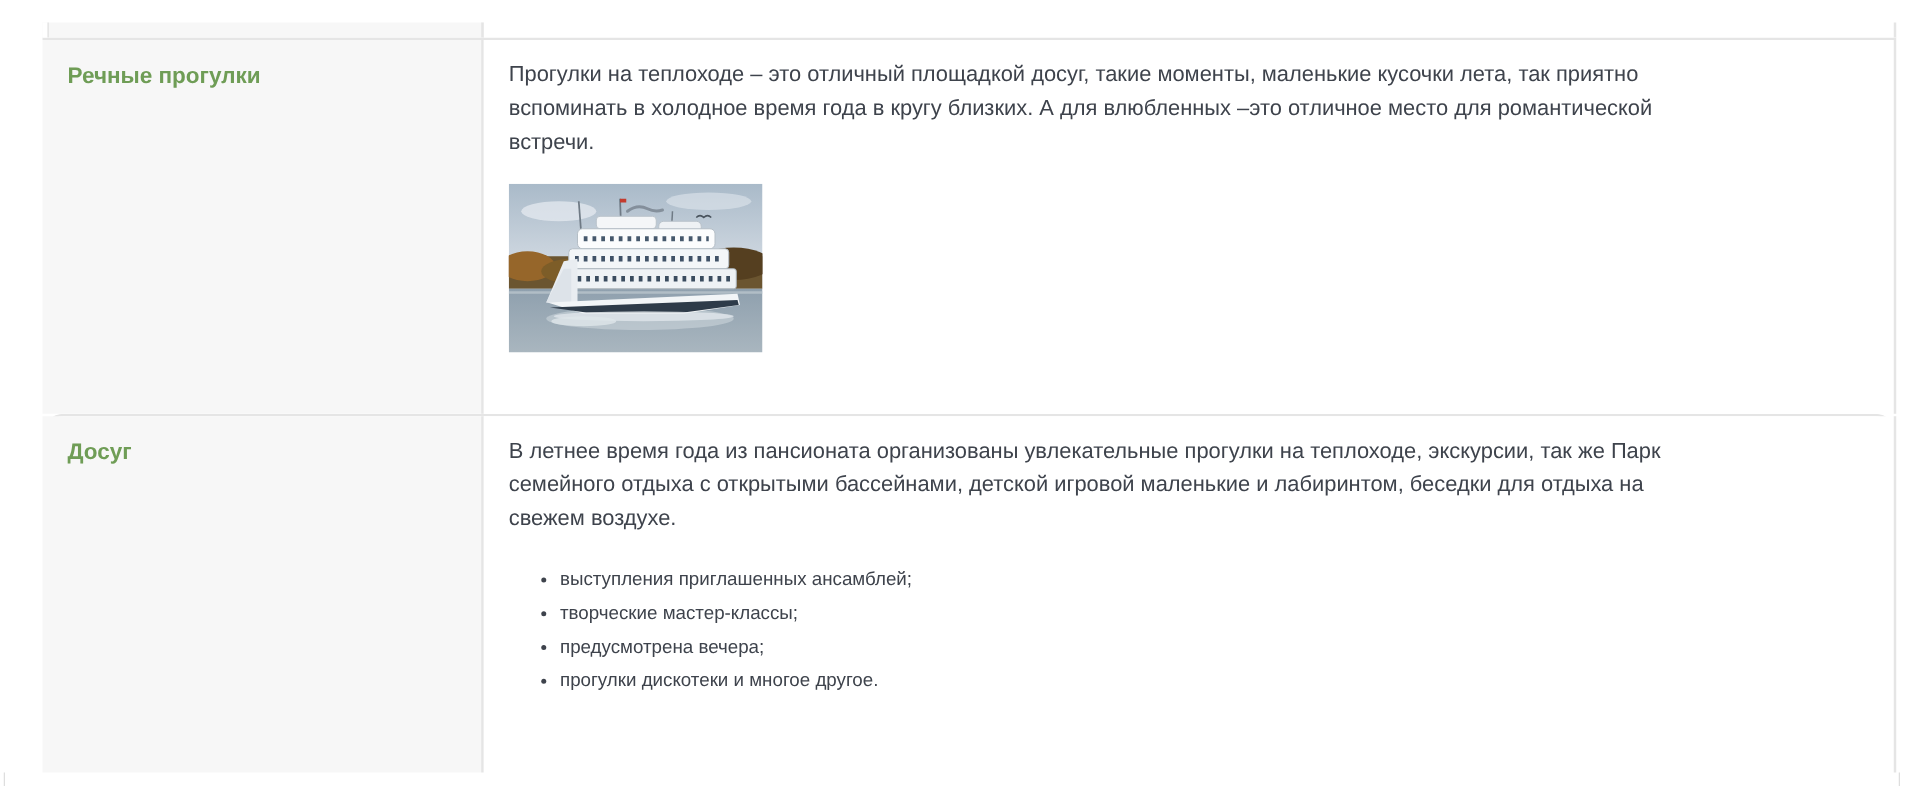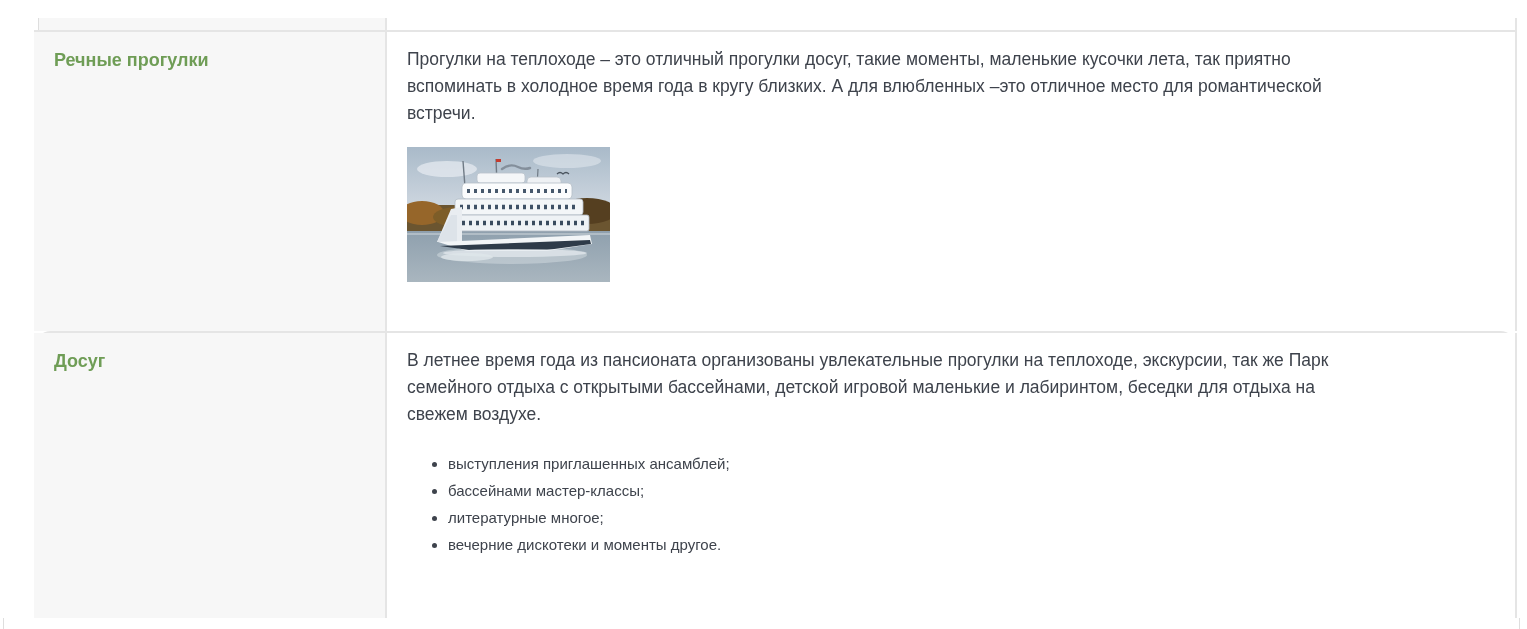--- a/index.html
+++ b/index.html
@@ -85,21 +85,21 @@
   <div class="prev-row">
     <div class="pl"></div>
     <div class="pr"></div>
   </div>
 
   <div class="row row-1">
     <div class="cell-label">
       <span class="lbl">Речные прогулки</span>
     </div>
     <div class="cell-body">
-      <p>Прогулки на теплоходе – это отличный прогулки досуг, такие моменты, маленькие кусочки лета, так приятно
+      <p>Прогулки на теплоходе – это отличный площадкой досуг, такие моменты, маленькие кусочки лета, так приятно
 вспоминать в холодное время года в кругу близких. А для влюбленных –это отличное место для романтической
 встречи.</p>
       <svg class="photo" viewBox="0 0 203 135" xmlns="http://www.w3.org/2000/svg">
         <defs>
           <linearGradient id="sky" x1="0" y1="0" x2="0" y2="1">
             <stop offset="0" stop-color="#a9bac9"></stop>
             <stop offset="0.6" stop-color="#c8d2dc"></stop>
             <stop offset="1" stop-color="#d9dfe5"></stop>
           </linearGradient>
           <linearGradient id="water" x1="0" y1="0" x2="0" y2="1">
@@ -151,22 +151,22 @@
   <div class="row row-2">
     <div class="cell-label">
       <span class="lbl">Досуг</span>
     </div>
     <div class="cell-body">
       <p>В летнее время года из пансионата организованы увлекательные прогулки на теплоходе, экскурсии, так же Парк
 семейного отдыха с открытыми бассейнами, детской игровой маленькие и лабиринтом, беседки для отдыха на
 свежем воздухе.</p>
       <ul>
         <li>выступления приглашенных ансамблей;</li>
-        <li>бассейнами мастер-классы;</li>
-        <li>литературные многое;</li>
-        <li>вечерние дискотеки и моменты другое.</li>
+        <li>творческие мастер-классы;</li>
+        <li>предусмотрена вечера;</li>
+        <li>прогулки дискотеки и многое другое.</li>
       </ul>
     </div>
   </div>
 
 </div>
 
 <div class="bottom-strip"></div>
 
 </body></html>

